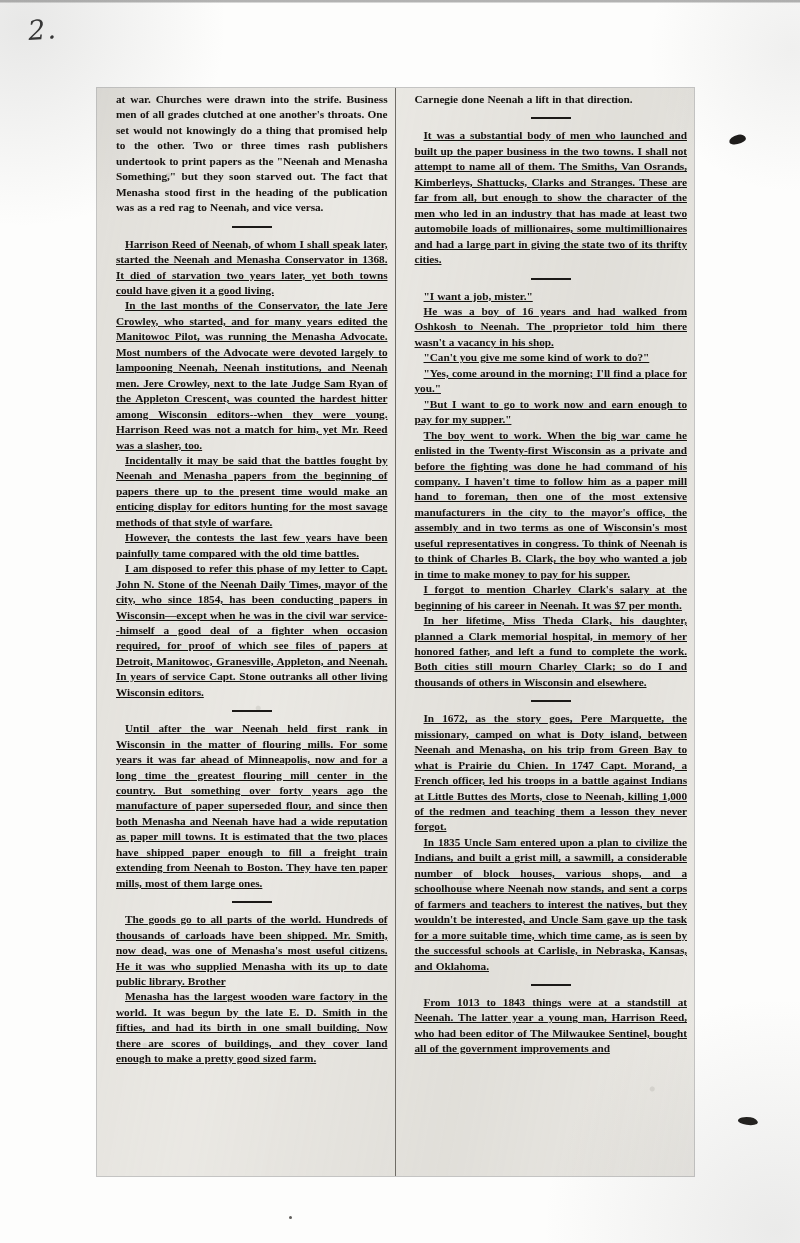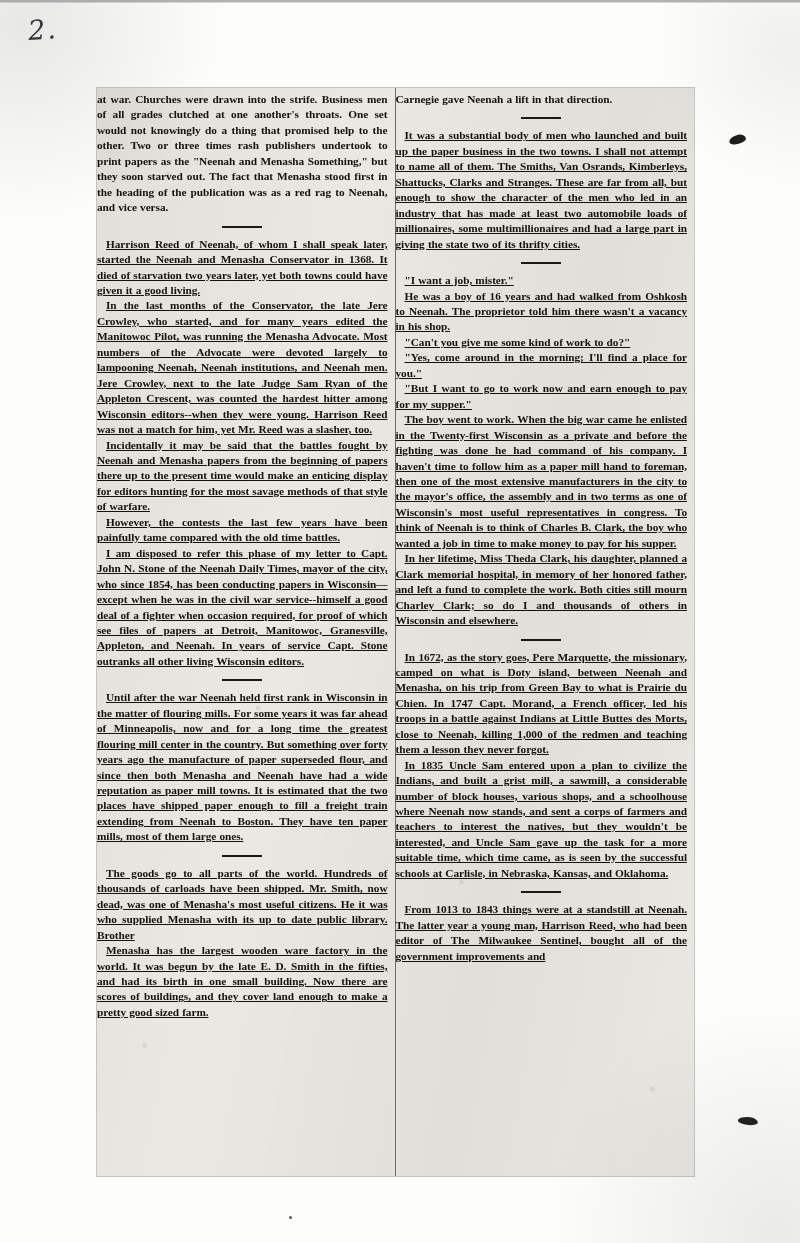--- a/index.html
+++ b/index.html
@@ -71,21 +71,21 @@
       radial-gradient(circle at 8% 88%, rgba(150,148,140,0.40) 0 2px, rgba(0,0,0,0) 3px),
       radial-gradient(circle at 93% 92%, rgba(150,148,140,0.45) 0 2px, rgba(0,0,0,0) 3px),
       linear-gradient(100deg, rgba(205,203,197,0.55), rgba(240,239,235,0.25) 35%, rgba(200,198,191,0.50) 68%, rgba(238,237,233,0.25));
   }
 
   .column {
     position: relative;
     z-index: 2;
     box-sizing: border-box;
     width: 50%;
-    padding: 4px 7px 4px 0;
+    padding: 4px 7px 4px 19px;
   }
 
   .column.left {
     border-right: 1px solid #6f6c66;
   }
 
   
   .para {
     margin: 0;
     font-family: "Liberation Serif", serif;
@@ -143,30 +143,31 @@
         <p class="para indent">Incidentally it may be said that the battles fought by Neenah and Menasha papers from the beginning of papers there up to the present time would make an enticing display for editors hunting for the most savage methods of that style of warfare.</p>
         <p class="para indent">However, the contests the last few years have been painfully tame compared with the old time battles.</p>
         <p class="para indent">I am disposed to refer this phase of my letter to Capt. John N. Stone of the Neenah Daily Times, mayor of the city, who since 1854, has been conducting papers in Wisconsin—except when he was in the civil war service--himself a good deal of a fighter when occasion required, for proof of which see files of papers at Detroit, Manitowoc, Granesville, Appleton, and Neenah. In years of service Capt. Stone outranks all other living Wisconsin editors.</p>
         <div class="section-rule"></div>
         <p class="para indent">Until after the war Neenah held first rank in Wisconsin in the matter of flouring mills. For some years it was far ahead of Minneapolis, now and for a long time the greatest flouring mill center in the country. But something over forty years ago the manufacture of paper superseded flour, and since then both Menasha and Neenah have had a wide reputation as paper mill towns. It is estimated that the two places have shipped paper enough to fill a freight train extending from Neenah to Boston. They have ten paper mills, most of them large ones.</p>
         <div class="section-rule"></div>
         <p class="para indent">The goods go to all parts of the world. Hundreds of thousands of carloads have been shipped. Mr. Smith, now dead, was one of Menasha's most useful citizens. He it was who supplied Menasha with its up to date public library. Brother</p>
         <p class="para indent">Menasha has the largest wooden ware factory in the world. It was begun by the late E. D. Smith in the fifties, and had its birth in one small building. Now there are scores of buildings, and they cover land enough to make a pretty good sized farm.</p>
       </div>
     <div class="column right" id="col-right">
-        <p class="para">Carnegie gave Neenah a lift in that direction.</p>
+        <p class="para">Carnegie done Neenah a lift in that direction.</p>
         <div class="section-rule"></div>
         <p class="para indent">It was a substantial body of men who launched and built up the paper business in the two towns. I shall not attempt to name all of them. The Smiths, Van Osrands, Kimberleys, Shattucks, Clarks and Stranges. These are far from all, but enough to show the character of the men who led in an industry that has made at least two automobile loads of millionaires, some multimillionaires and had a large part in giving the state two of its thrifty cities.</p>
         <div class="section-rule"></div>
         <p class="para indent">"I want a job, mister."</p>
         <p class="para indent">He was a boy of 16 years and had walked from Oshkosh to Neenah. The proprietor told him there wasn't a vacancy in his shop.</p>
         <p class="para indent">"Can't you give me some kind of work to do?"</p>
         <p class="para indent">"Yes, come around in the morning; I'll find a place for you."</p>
         <p class="para indent">"But I want to go to work now and earn enough to pay for my supper."</p>
         <p class="para indent">The boy went to work. When the big war came he enlisted in the Twenty-first Wisconsin as a private and before the fighting was done he had command of his company. I haven't time to follow him as a paper mill hand to foreman, then one of the most extensive manufacturers in the city to the mayor's office, the assembly and in two terms as one of Wisconsin's most useful representatives in congress. To think of Neenah is to think of Charles B. Clark, the boy who wanted a job in time to make money to pay for his supper.</p>
+        <p class="para indent">I forgot to mention Charley Clark's salary at the beginning of his career in Neenah. It was $7 per month.</p>
         <p class="para indent">In her lifetime, Miss Theda Clark, his daughter, planned a Clark memorial hospital, in memory of her honored father, and left a fund to complete the work. Both cities still mourn Charley Clark; so do I and thousands of others in Wisconsin and elsewhere.</p>
         <div class="section-rule"></div>
         <p class="para indent">In 1672, as the story goes, Pere Marquette, the missionary, camped on what is Doty island, between Neenah and Menasha, on his trip from Green Bay to what is Prairie du Chien. In 1747 Capt. Morand, a French officer, led his troops in a battle against Indians at Little Buttes des Morts, close to Neenah, killing 1,000 of the redmen and teaching them a lesson they never forgot.</p>
         <p class="para indent">In 1835 Uncle Sam entered upon a plan to civilize the Indians, and built a grist mill, a sawmill, a considerable number of block houses, various shops, and a schoolhouse where Neenah now stands, and sent a corps of farmers and teachers to interest the natives, but they wouldn't be interested, and Uncle Sam gave up the task for a more suitable time, which time came, as is seen by the successful schools at Carlisle, in Nebraska, Kansas, and Oklahoma.</p>
         <div class="section-rule"></div>
         <p class="para indent">From 1013 to 1843 things were at a standstill at Neenah. The latter year a young man, Harrison Reed, who had been editor of The Milwaukee Sentinel, bought all of the government improvements and</p>
       </div>
   </div>
 
   <div class="smudge" id="smudge-top"></div>

